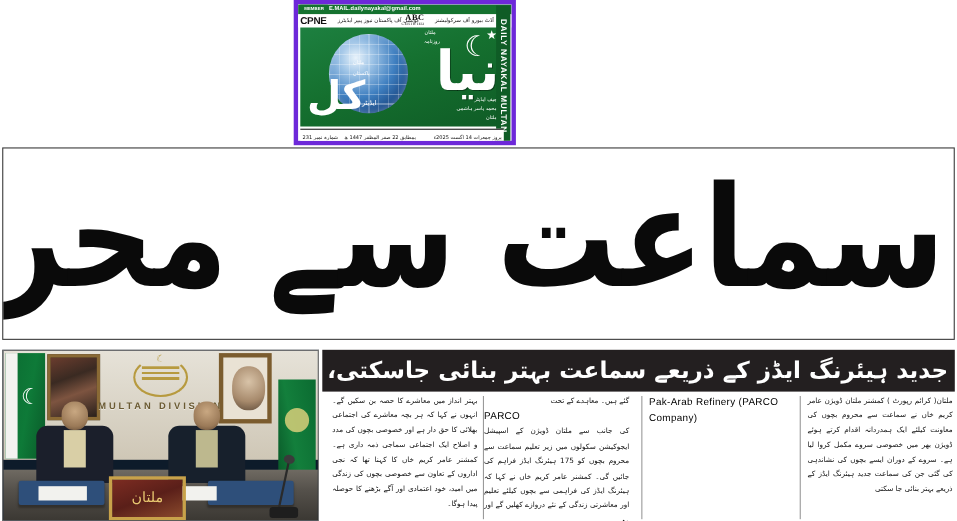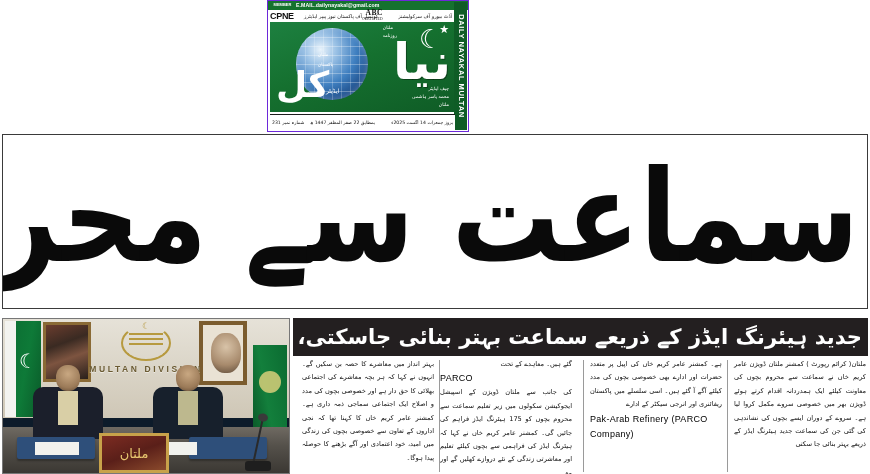--- a/index.html
+++ b/index.html
@@ -2,21 +2,21 @@
 <html><head>
 <meta charset="utf-8">
 <style>
   html,body{margin:0;padding:0;background:#ffffff;}
   body{width:870px;height:474px;overflow:hidden;font-family:"Liberation Sans",sans-serif;}
 
   .page{position:relative;width:870px;height:474px;background:#fff;}
 
   
   .masthead{position:absolute;left:267px;top:0;width:202px;height:132px;
-            background:#fff;border:1px solid #6d28d9;box-sizing:border-box;overflow:hidden;}
+            background:#fff;border:4px solid #6d28d9;box-sizing:border-box;overflow:hidden;}
   .mh-topbar{position:absolute;left:0;top:0;width:100%;height:9px;background:#15722f;}
   .mh-topbar .tb-email{position:absolute;left:28px;top:0px;color:#fff;font-size:5.2px;
             letter-spacing:.1px;line-height:9px;font-weight:bold;}
   .mh-member{position:absolute;left:2px;top:0px;width:25px;height:8px;background:#15722f;
             color:#fff;font-size:4px;text-align:center;line-height:8px;font-weight:bold;}
   .mh-row2{position:absolute;left:0;top:9px;width:100%;height:12px;background:#fff;}
   .mh-cpne{position:absolute;left:2px;top:0px;font-size:9px;font-weight:bold;color:#111;
             letter-spacing:-.3px;line-height:12px;}
   .mh-urdu-sm{position:absolute;font-size:5px;color:#111;direction:rtl;line-height:12px;
             font-family:"DejaVu Sans",sans-serif;}
@@ -263,21 +263,20 @@
     <div class="txt">جدید ہیئرنگ ایڈز کے ذریعے سماعت بہتر بنائی جاسکتی، کمشنر عامر کریم خاں</div>
   </div>
 
   <div class="cols">
 
     <div class="col col-1">
       <span>ملتان( کرائم رپورٹ ) کمشنر ملتان ڈویژن عامر کریم خاں نے سماعت سے محروم بچوں کی معاونت کیلئے ایک ہمدردانہ اقدام کرتے ہوئے ڈویژن بھر میں خصوصی سروے مکمل کروا لیا ہے۔ سروے کے دوران ایسے بچوں کی نشاندہی کی گئی جن کی سماعت جدید ہیئرنگ ایڈز کے ذریعے بہتر بنائی جا سکتی</span>
     </div>
 
     <div class="col col-2">
-      <span>ہے۔ کمشنر عامر کریم خاں کی اپیل پر متعدد حضرات اور ادارے بھی خصوصی بچوں کی مدد کیلئے آگے آ گئے ہیں۔ اسی سلسلے میں پاکستان ریفائنری اور انرجی سیکٹر کے ادارے</span>
       <span class="en">Pak-Arab Refinery (PARCO Company)</span>
     </div>
 
     <div class="col col-3">
       <span>گئے ہیں۔ معاہدے کے تحت</span>
       <span class="en">PARCO</span>
       <span>کی جانب سے ملتان ڈویژن کے اسپیشل ایجوکیشن سکولوں میں زیر تعلیم سماعت سے محروم بچوں کو 175 ہیئرنگ ایڈز فراہم کی جائیں گی۔ کمشنر عامر کریم خاں نے کہا کہ ہیئرنگ ایڈز کی فراہمی سے بچوں کیلئے تعلیم اور معاشرتی زندگی کے نئے دروازے کھلیں گے اور وہ</span>
     </div>
 
     <div class="col col-4">

